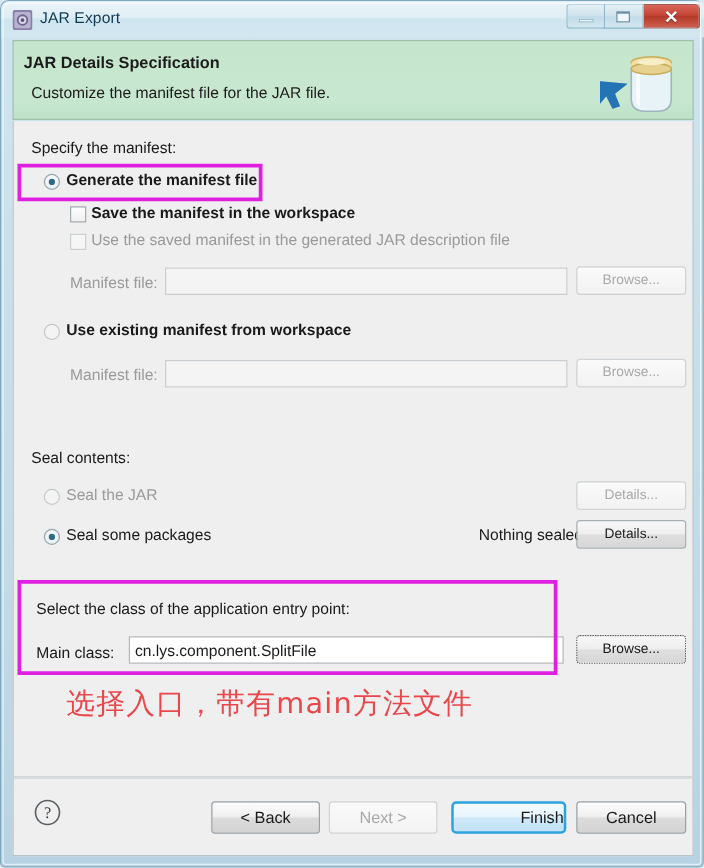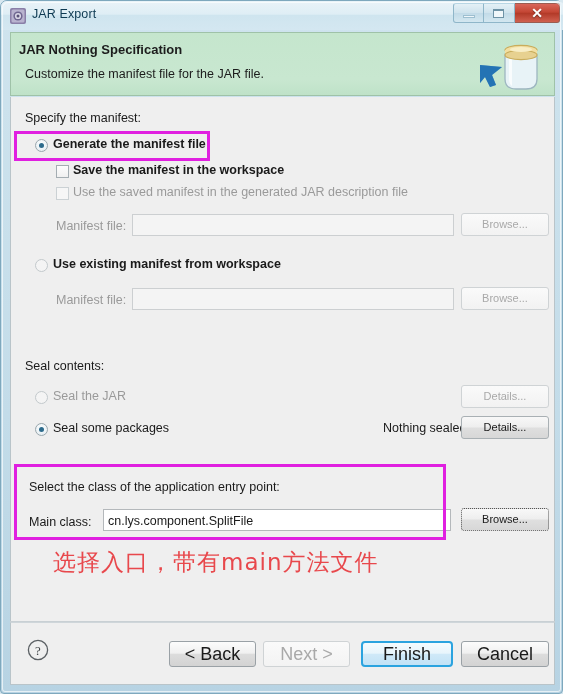--- a/index.html
+++ b/index.html
@@ -211,21 +211,21 @@
     position: absolute; left: 9px; top: 620px;
     width: 545px; height: 1px;
     background: #c9d0d4;
   }
   #help-icon { position: absolute; left: 16px; top: 16px; }
   .bbtn {
     position: absolute; top: 18px;
     height: 26px;
     border: 1px solid #9aa1a6;
     border-radius: 3px;
-    font-size: 18px;
+    font-size: 13px;
     text-align: center;
     line-height: 24px;
     color: #1a1a1a;
     background: linear-gradient(to bottom, #fcfcfc 0%, #f0f0f0 46%, #dcdcdc 52%, #d3d3d3 100%);
     white-space: nowrap;
   }
   .bbtn.disabled {
     color: #a9a9a9;
     border-color: #cfd3d5;
     background: linear-gradient(to bottom,#fafafa,#f3f3f3);
@@ -276,21 +276,21 @@
     </div>
     <div class="wbtn" id="btn-max">
       <i></i>
     </div>
     <div class="wbtn" id="btn-close">
       <span>✕</span>
     </div>
   </div>
 
   <div id="banner">
-    <div id="banner-title">JAR Nothing Specification</div>
+    <div id="banner-title">JAR Details Specification</div>
     <div id="banner-sub">Customize the manifest file for the JAR file.</div>
     <span id="jar-icon">
       <svg width="66" height="58" viewBox="0 0 66 58">
 
         <path d="M2 28 L24 30 L14 38 L18 48 L12 50 L7 40 L2 46 Z" fill="#2b7fc4"></path>
         <path d="M2 28 L24 30 L14 38 L18 48 L12 50 L7 40 L2 46 Z" fill="#1f6aa8" opacity=".55"></path>
 
         <path d="M30 14 Q27 14 27 20 L27 42 Q27 52 38 52 L48 52 Q59 52 59 42 L59 20 Q59 14 56 14 Z" fill="#e8f3f7" stroke="#9db6c0" stroke-width="1.3"></path>
         <path d="M31 17 L34 17 L34 49 Q31 47 31 42 Z" fill="#ffffff" opacity=".75"></path>
 
@@ -347,21 +347,21 @@
   <div id="sep"></div>
   <div id="buttonbar">
     <span id="help-icon">
       <svg width="22" height="22" viewBox="0 0 22 22">
         <circle cx="11" cy="11" r="9.6" fill="none" stroke="#5a5f63" stroke-width="1.3"></circle>
         <text x="11" y="15.6" font-family="Liberation Serif, serif" font-size="13" text-anchor="middle" fill="#3d4245">?</text>
       </svg>
     </span>
     <div class="bbtn" style="left:158px; width:87px;">&lt; Back</div>
     <div class="bbtn disabled" style="left:252px; width:87px;">Next &gt;</div>
-    <div class="bbtn primary" style="left:350px; width:92px;">Finish</div>
+    <div class="bbtn primary" style="left:350px; width:92px;text-align:right;">Finish</div>
     <div class="bbtn" style="left:450px; width:88px;">Cancel</div>
   </div>
 
   <div class="hl" style="left:13px; top:130px; width:196px; height:30px;"></div>
   <div class="hl" style="left:13px; top:463px; width:432px; height:76px;"></div>
   <div id="cn-note">选择入口，带有main方法文件</div>
 
 </div>
 
 </body></html>

